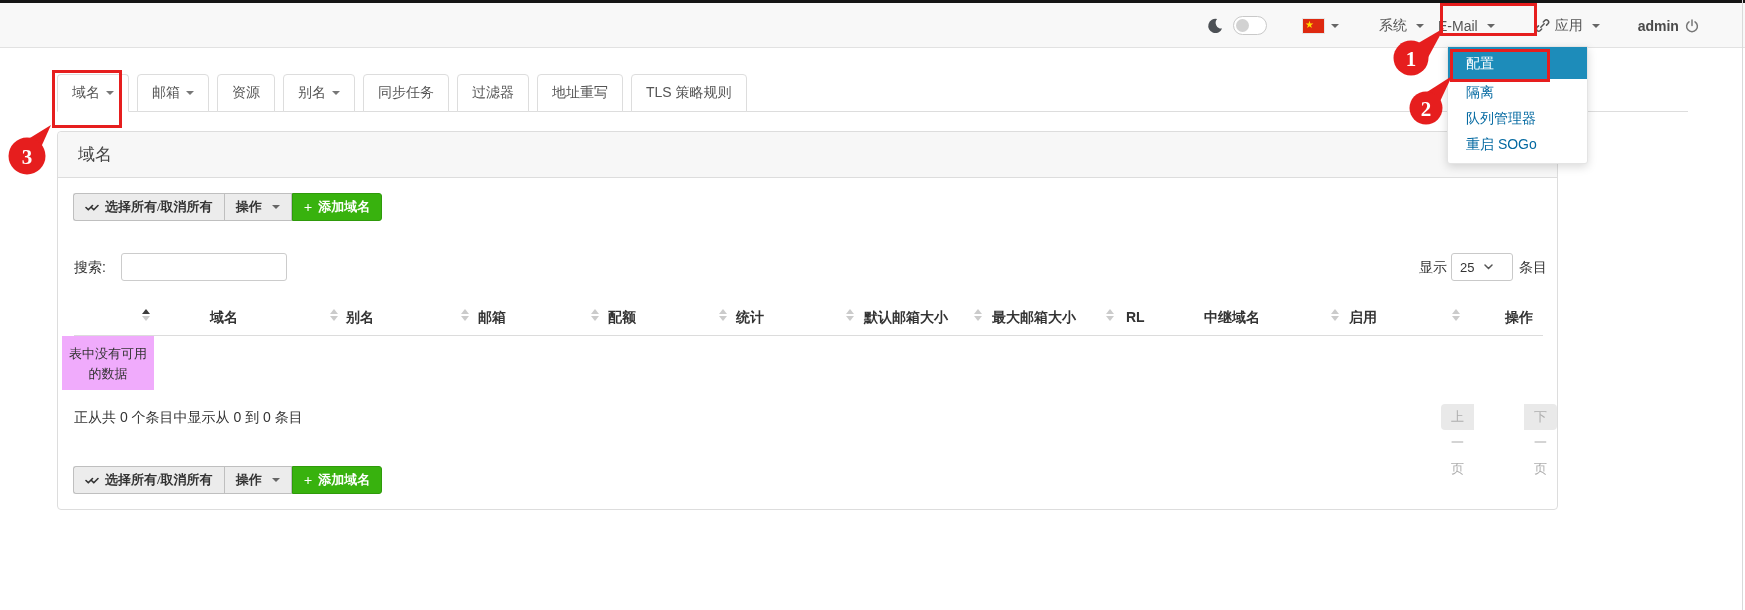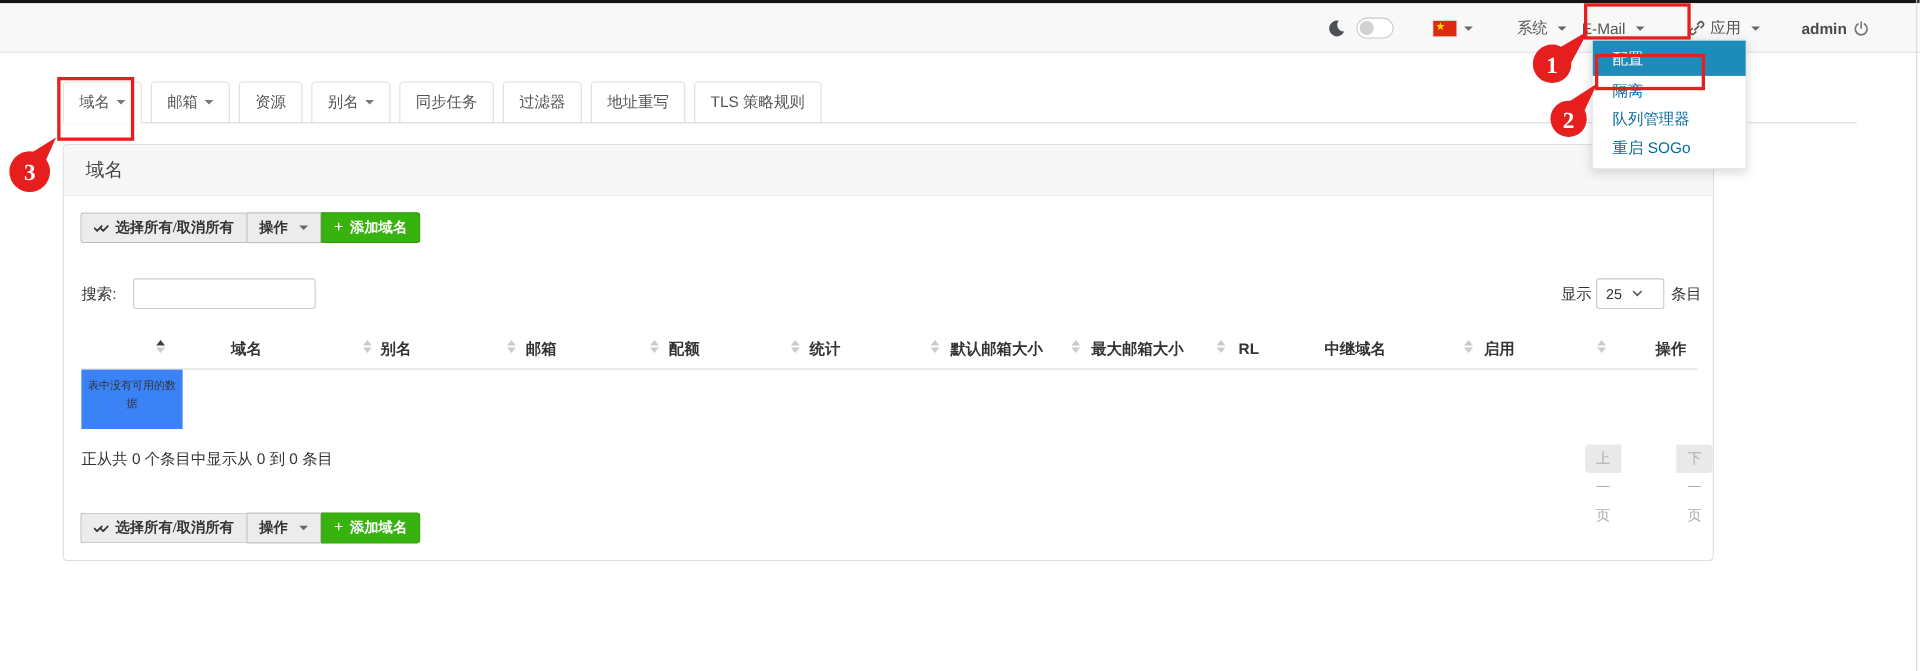--- a/index.html
+++ b/index.html
@@ -68,33 +68,33 @@
   .th { position:absolute; top:167px; height:36px; line-height:36px; font-size:14px;
         font-weight:bold; color:#333; cursor:pointer; white-space:nowrap; }
   .sorter { position:absolute; top:177px; width:10px; cursor:pointer; }
   .sorter i { display:block; width:0; height:0; border-left:4px solid transparent;
               border-right:4px solid transparent; }
   .sorter .up { border-bottom:5px solid #cbcbcb; margin-bottom:2px; }
   .sorter .dn { border-top:5px solid #cbcbcb; }
   .sorter.asc .up { border-bottom-color:#3c3c3c; }
   #thead-border { position:absolute; left:16px; top:203px; width:1469px; height:1px; background:#dcdcdc; }
 
-  #empty-cell { position:absolute; left:16px; top:204px; width:92px; height:54px; background:#3b82f6;
-                font-size:10px; color:#333; text-align:center; padding:8px 6px; line-height:1.55; }
+  #empty-cell { position:absolute; left:4px; top:204px; width:92px; height:54px; background:#f0abfc;
+                font-size:13px; color:#333; text-align:center; padding:8px 6px; line-height:1.55; }
   #info-text { position:absolute; left:16px; top:272px; height:26px; line-height:26px;
                font-size:14px; color:#333; }
 
   #pager { position:absolute; left:1383px; top:272px; display:flex; background:#fff; border-radius:4px;gap:48px; }
   .page-btn { height:26px; line-height:26px; padding:0 10px; background:#e9e9e9; color:#aeaeae;
               font-size:13px; cursor:default; }
   .page-btn.prev { border-radius:4px 0 0 4px; margin-right:2px; }
   .page-btn.next { border-radius:0 4px 4px 0; }
 
   
-  #dropdown { left:1447px; top:36px; width:141px; background:#fff; border:1px solid #e4e4e4;
+  #dropdown { left:1447px; top:46px; width:141px; background:#fff; border:1px solid #e4e4e4;
               box-shadow:0 3px 10px rgba(0,0,0,.15); z-index:4; border-radius:0 0 3px 3px; padding-bottom:6px; }
   .dd-item { height:26px; line-height:26px; padding-left:18px; font-size:14px; color:#0369a1;
              cursor:pointer; white-space:nowrap; }
   .dd-item.active { height:32px; line-height:32px; background:#1d8cba; color:#fff; }
 
   
   .redbox { border:3px solid #e61e1e; z-index:6; }
   #box-email { left:1440px; top:3px; width:97px; height:33px; }
   #box-config { left:1450px; top:49px; width:100px; height:33px; z-index:7; }
   #box-tab { left:52px; top:70px; width:70px; height:58px; }

